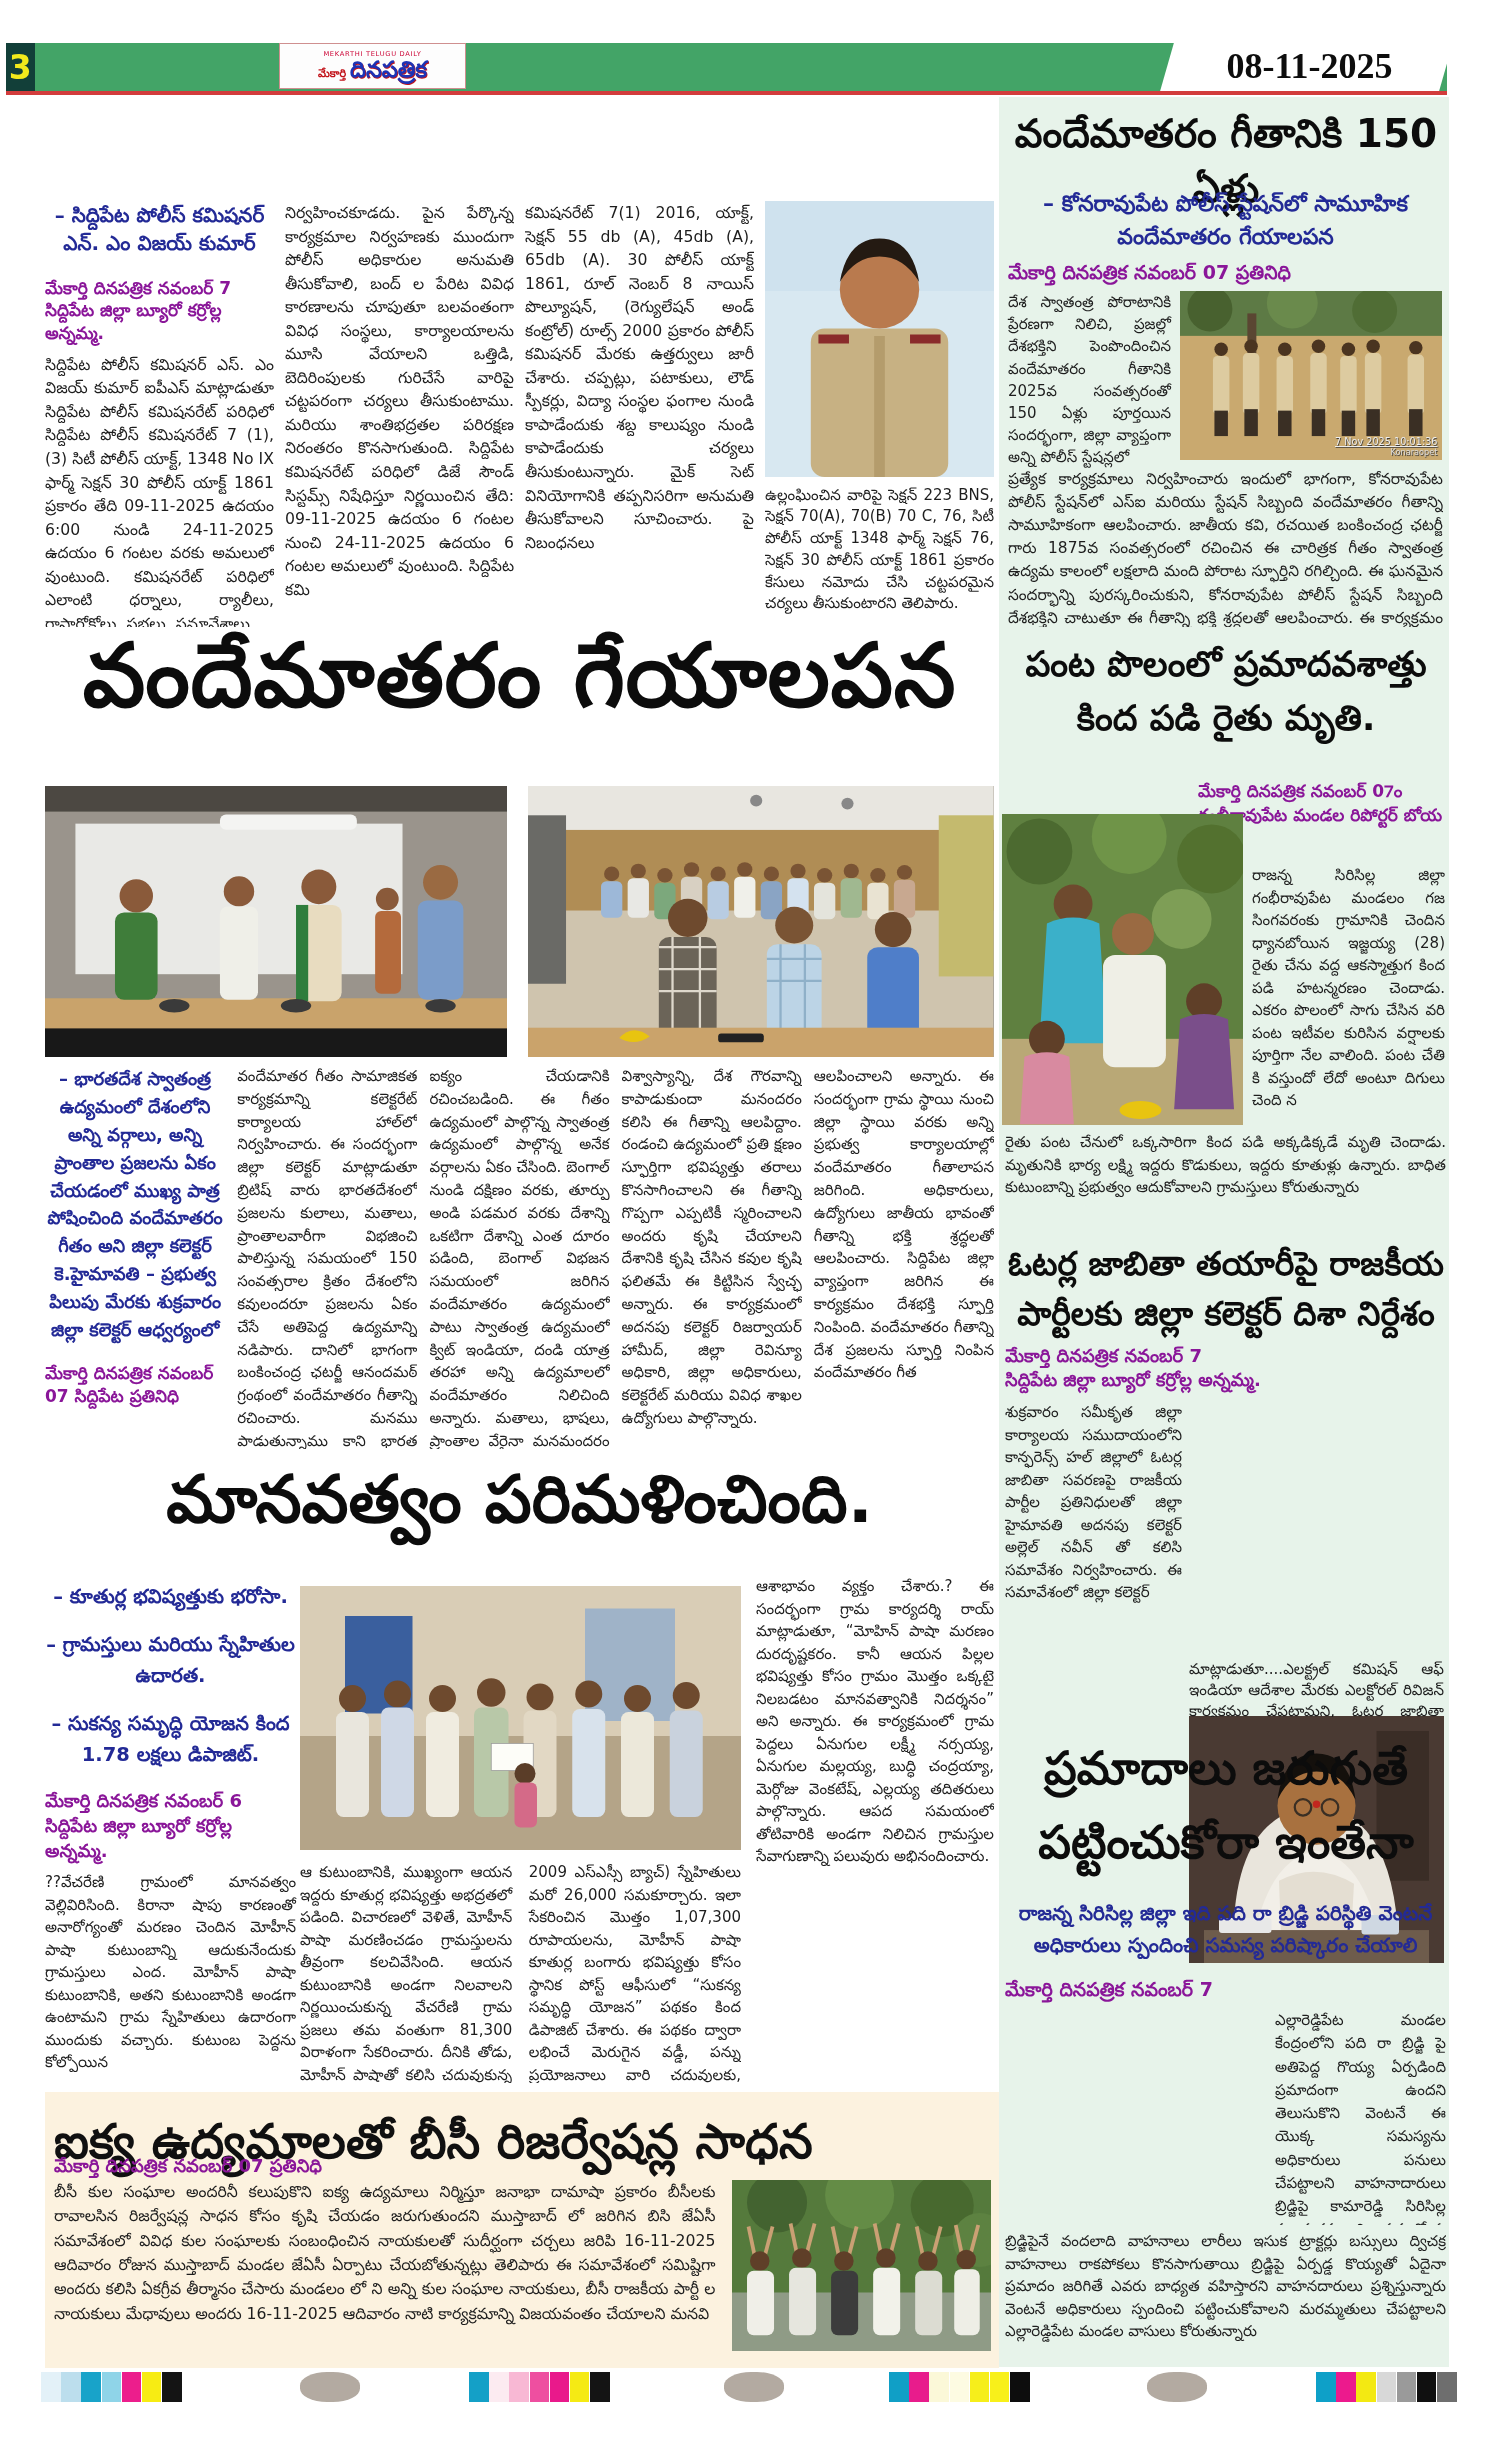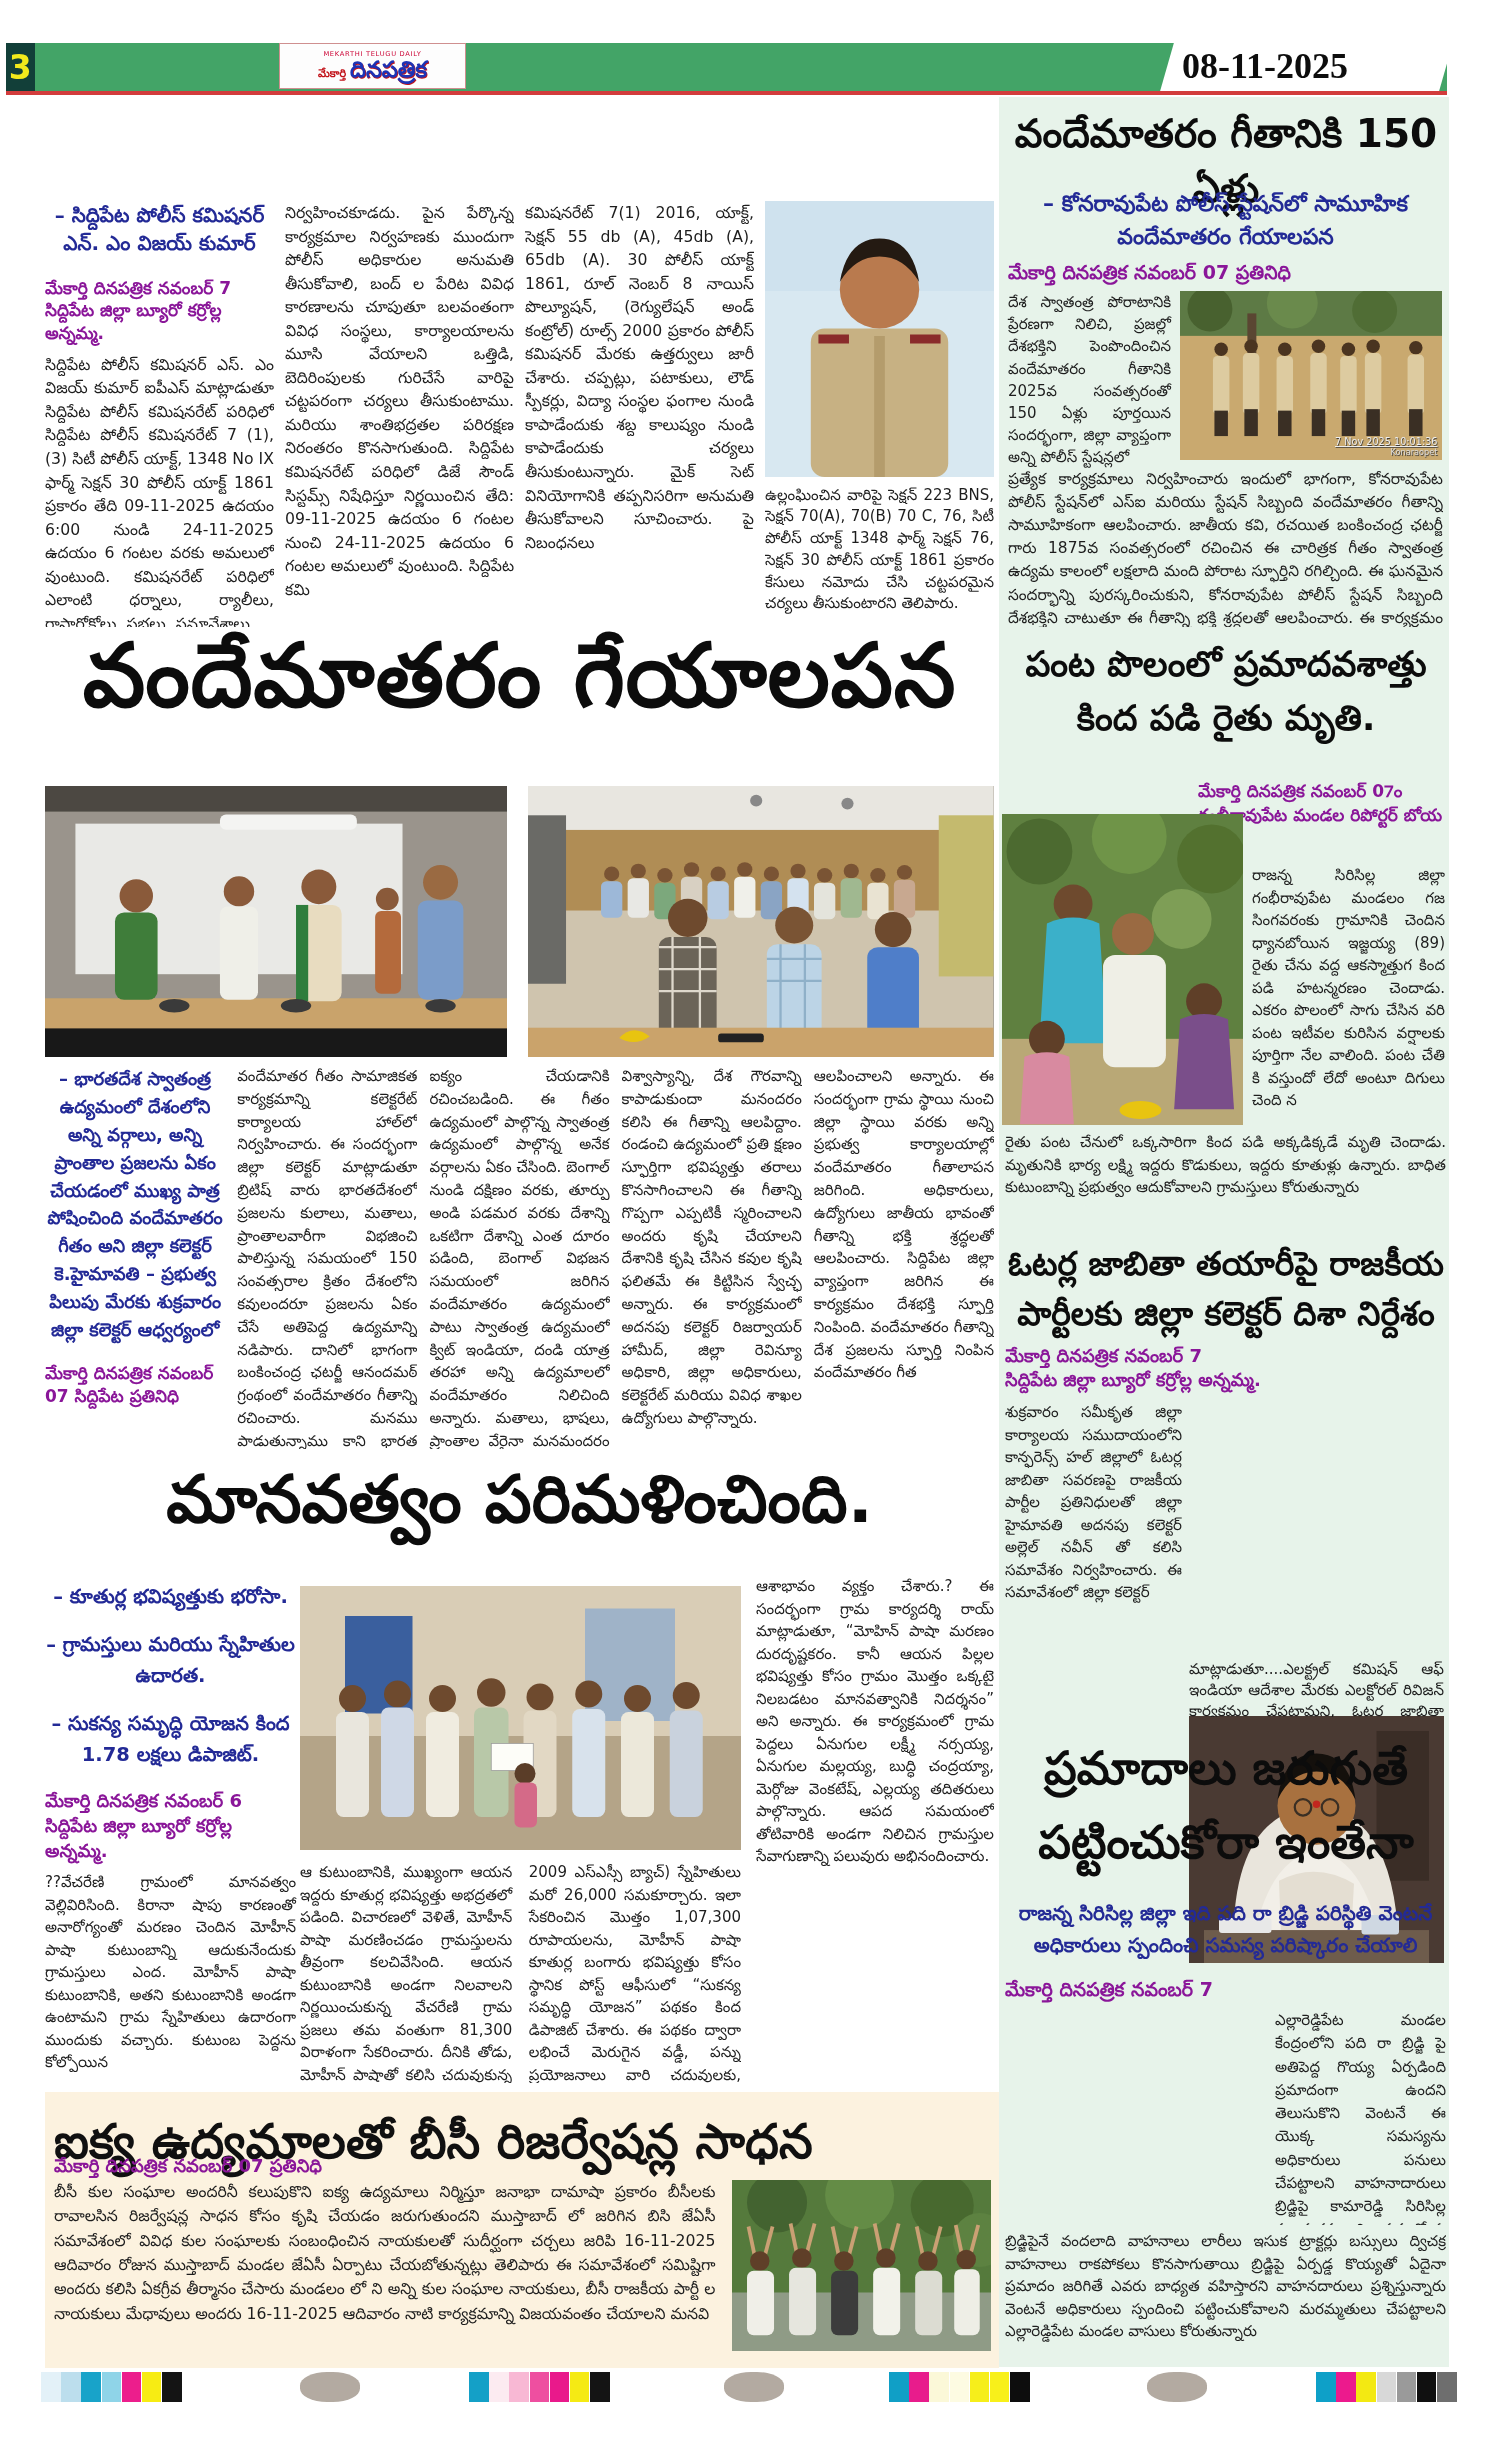--- a/index.html
+++ b/index.html
@@ -14,21 +14,21 @@
   .hdr-bar { position:absolute; left:34px; top:43px; width:1413px; height:48px; background:#43a467; }
   .hdr-redline { position:absolute; left:6px; top:91px; width:1441px; height:3.7px; background:#d23c3c; }
   .logo-box { position:absolute; left:279px; top:43px; width:187px; height:46px;
     background:#fdfdfd; border:1.5px solid #cf8f8f; display:flex; flex-direction:column;
     align-items:center; justify-content:center; line-height:1; }
   .logo-top { font-size:6.7px; color:#c03; letter-spacing:0.7px; }
   .logo-main { font-size:11.2px; font-weight:bold; color:#c2131a; }
   .logo-main b { font-size:22.5px; color:#1d33b5; text-shadow:0.7px 0.7px 0 #c2131a; }
   .date-box { position:absolute; left:1167px; top:43px; width:279px; height:48px;
     background:#fff; transform:skewX(-16deg); }
-  .date-text { position:absolute; left:1182px; top:45px; width:255px; text-align:left;
+  .date-text { position:absolute; left:1182px; top:45px; width:255px; text-align:center;
     font-family:"Liberation Serif", serif; font-weight:bold; font-size:36px; color:#0d0d0d; }
 
   
   .red-head { color:#ce0808; font-weight:bold; text-align:center; text-shadow:1.5px 1.5px 0 #f2c9c9; }
   .blk-head { color:#0c0c0c; font-weight:bold; text-align:center; }
   .byline { color:#232a96; font-weight:bold; text-align:center; }
   .dateline { color:#8a1699; font-weight:bold; }
   .body-txt { color:#1d1d1d; text-align:justify; }
 
   .sidebar-bg { position:absolute; left:999px; top:97px; width:450px; height:2270px; background:#e7f3ea; }
@@ -400,21 +400,21 @@
       <rect x="135" y="188" width="84" height="150" rx="16" fill="#efefe6"></rect>
 
       <circle cx="270" cy="250" r="24" fill="#5f3f28"></circle>
       <path d="M238 274 q32 -14 64 0 l8 120 h-80z" fill="#7a4e8a"></path>
 
       <circle cx="60" cy="300" r="24" fill="#5f3f28"></circle>
       <path d="M30 324 q30 -12 60 0 l6 90 h-72z" fill="#d88aa0"></path>
       <ellipse cx="185" cy="395" rx="28" ry="12" fill="#e8c410"></ellipse>
     </svg>
   </div>
-  <div class="sb-abs r2-body-right body-txt">రాజన్న సిరిసిల్ల జిల్లా గంభీరావుపేట మండలం గజ సింగవరంకు గ్రామానికి చెందిన ధ్యానబోయిన ఇజ్జయ్య (89) రైతు చేను వద్ద ఆకస్మాత్తుగ కింద పడి హటన్మరణం చెందాడు. ఎకరం పొలంలో సాగు చేసిన వరి పంట ఇటీవల కురిసిన వర్షాలకు పూర్తిగా నేల వాలింది. పంట చేతి కి వస్తుందో లేదో అంటూ దిగులు చెంది న</div>
+  <div class="sb-abs r2-body-right body-txt">రాజన్న సిరిసిల్ల జిల్లా గంభీరావుపేట మండలం గజ సింగవరంకు గ్రామానికి చెందిన ధ్యానబోయిన ఇజ్జయ్య (28) రైతు చేను వద్ద ఆకస్మాత్తుగ కింద పడి హటన్మరణం చెందాడు. ఎకరం పొలంలో సాగు చేసిన వరి పంట ఇటీవల కురిసిన వర్షాలకు పూర్తిగా నేల వాలింది. పంట చేతి కి వస్తుందో లేదో అంటూ దిగులు చెంది న</div>
   <div class="sb-abs r2-body-bot body-txt">రైతు పంట చేనులో ఒక్కసారిగా కింద పడి అక్కడిక్కడే మృతి చెందాడు. మృతునికి భార్య లక్ష్మి ఇద్దరు కొడుకులు, ఇద్దరు కూతుళ్లు ఉన్నారు. బాధిత కుటుంబాన్ని ప్రభుత్వం ఆదుకోవాలని గ్రామస్తులు కోరుతున్నారు</div>
 
   <div class="sb-abs r3-head blk-head">ఓటర్ల జాబితా తయారీపై రాజకీయ పార్టీలకు జిల్లా కలెక్టర్ దిశా నిర్దేశం</div>
   <div class="sb-abs r3-date dateline">
     <div>మేకార్తి దినపత్రిక నవంబర్ 7</div>
     <div>సిద్దిపేట జిల్లా బ్యూరో కర్రోల్ల అన్నమ్మ.</div>
   </div>
   <div class="sb-abs r3-body-left body-txt">శుక్రవారం సమీకృత జిల్లా కార్యాలయ సముదాయంలోని కాన్ఫరెన్స్ హల్ జిల్లాలో ఓటర్ల జాబితా సవరణపై రాజకీయ పార్టీల ప్రతినిధులతో జిల్లా హైమావతి అదనపు కలెక్టర్ అల్లెల్ నవీన్ తో కలిసి సమావేశం నిర్వహించారు. ఈ సమావేశంలో జిల్లా కలెక్టర్</div>
   <div class="sb-abs photo r3-photo">
     <svg viewBox="0 0 340 330" preserveAspectRatio="none">

